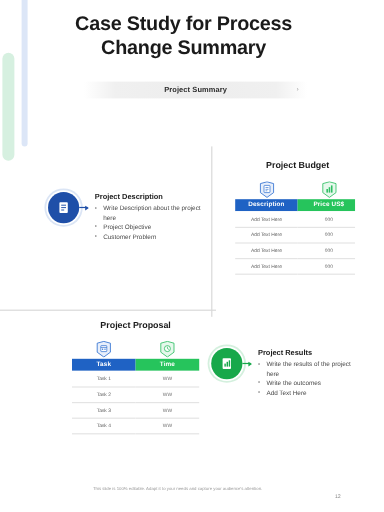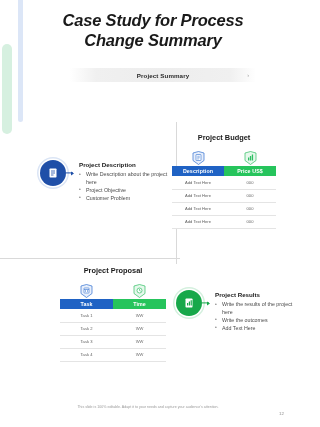--- a/index.html
+++ b/index.html
@@ -45,21 +45,20 @@
     position: absolute;
     left: 38px;
     top: 10px;
     width: 230px;
     text-align: center;
     font-size: 16.5px;
     font-weight: bold;
     line-height: 1.22;
     color: #1a1a1a;
     letter-spacing: -0.2px;
-    font-style: italic;
   }
 
   
   .summary-bar {
     position: absolute;
     left: 70px;
     top: 68px;
     width: 186px;
     height: 14px;
     background: linear-gradient(to right, #ffffff 0%, #f0f0f0 14%, #ededed 50%, #f0f0f0 86%, #ffffff 100%);
@@ -104,21 +103,21 @@
   .section-heading {
     font-size: 7.4px;
     font-weight: bold;
     color: #1a1a1a;
     text-align: center;
   }
 
   
   .budget-block {
     position: absolute;
-    left: 172px;
+    left: 196px;
     top: 133px;
     width: 104px;
   }
   .budget-icons {
     display: flex;
     margin-top: 7px;
   }
   .icon-cell {
     flex: 1;
     display: flex;

